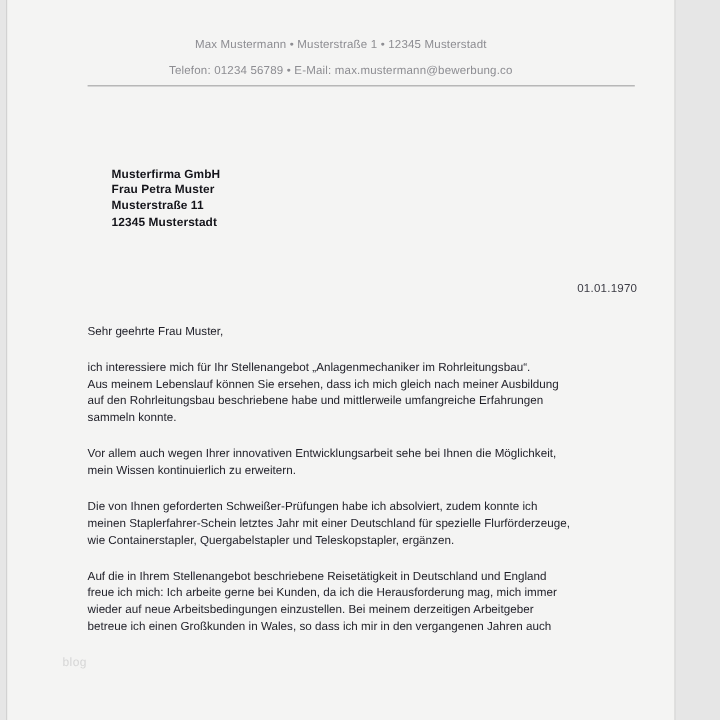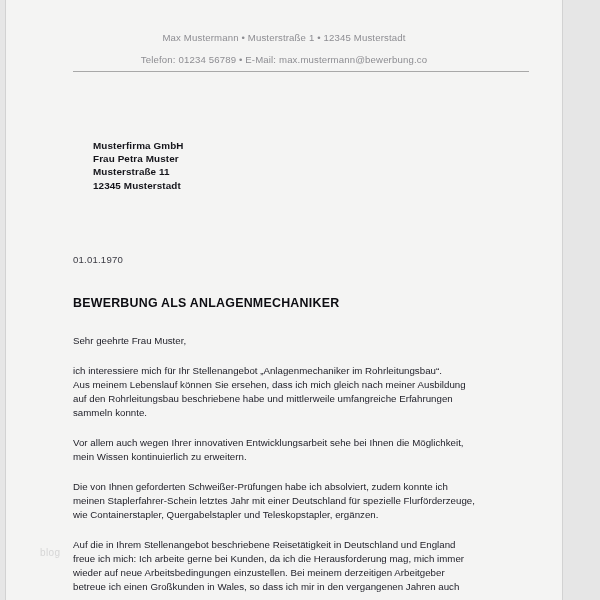--- a/index.html
+++ b/index.html
@@ -67,22 +67,22 @@
   #recipient-block {
     font-size: 9.9px;
     font-weight: bold;
     line-height: 13.2px;
     color: #14141a;
     letter-spacing: 0.1px;
     margin-left: 20px;
   }
 
   #letter-date {
-    margin-top: 62px;
-    text-align: left;
+    margin-top: 43px;
+    text-align: right;
     font-size: 9.6px;
     color: #3b3b44;
     letter-spacing: 0.2px;
   }
 
   #letter-subject {
     margin-top: 31px;
     font-size: 12.4px;
     font-weight: bold;
     color: #0d0d12;
@@ -104,21 +104,21 @@
     letter-spacing: 0.02px;
   }
   .letter-paragraph .ln {
     display: block;
     white-space: nowrap;
   }
 
   
   #margin-watermark {
     position: absolute;
-    left: 34px;
+    left: 46px;
     top: 547px;
     font-size: 10px;
     color: #d6d6d6;
     letter-spacing: 0.4px;
   }
 </style>
 </head>
 <body>
 
 <div id="page-sheet">
@@ -134,21 +134,20 @@
 
     <div id="recipient-block">
       <div>Musterfirma GmbH</div>
       <div>Frau Petra Muster</div>
       <div>Musterstraße 11</div>
       <div>12345 Musterstadt</div>
     </div>
 
     <div id="letter-date">01.01.1970</div>
 
-    <div id="letter-subject">BEWERBUNG ALS ANLAGENMECHANIKER</div>
 
     <div id="salutation">Sehr geehrte Frau Muster,</div>
 
     <div class="letter-paragraph">
       <span class="ln">ich interessiere mich für Ihr Stellenangebot „Anlagenmechaniker im Rohrleitungsbau“.</span>
       <span class="ln">Aus meinem Lebenslauf können Sie ersehen, dass ich mich gleich nach meiner Ausbildung</span>
       <span class="ln">auf den Rohrleitungsbau beschriebene habe und mittlerweile umfangreiche Erfahrungen</span>
       <span class="ln">sammeln konnte.</span>
     </div>
 

